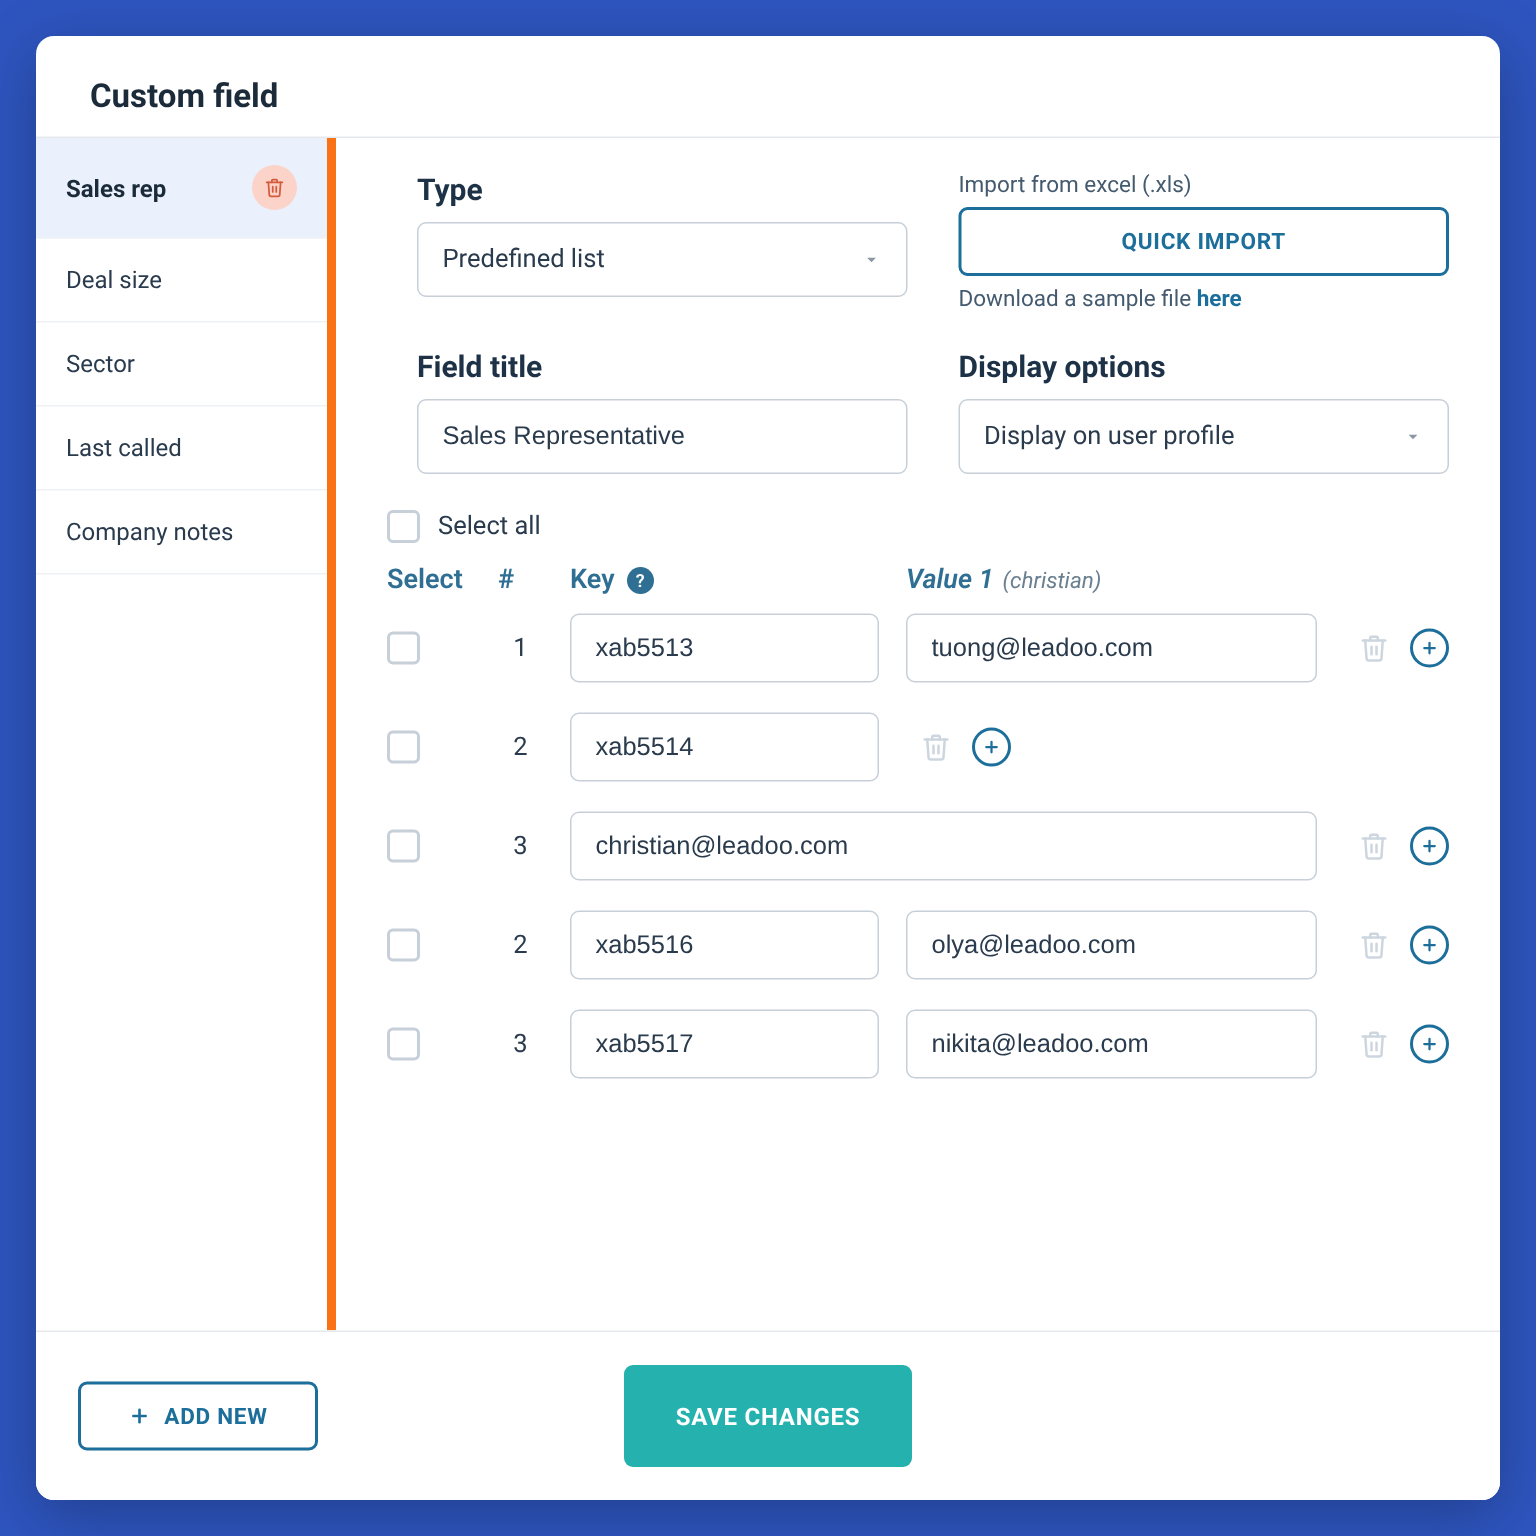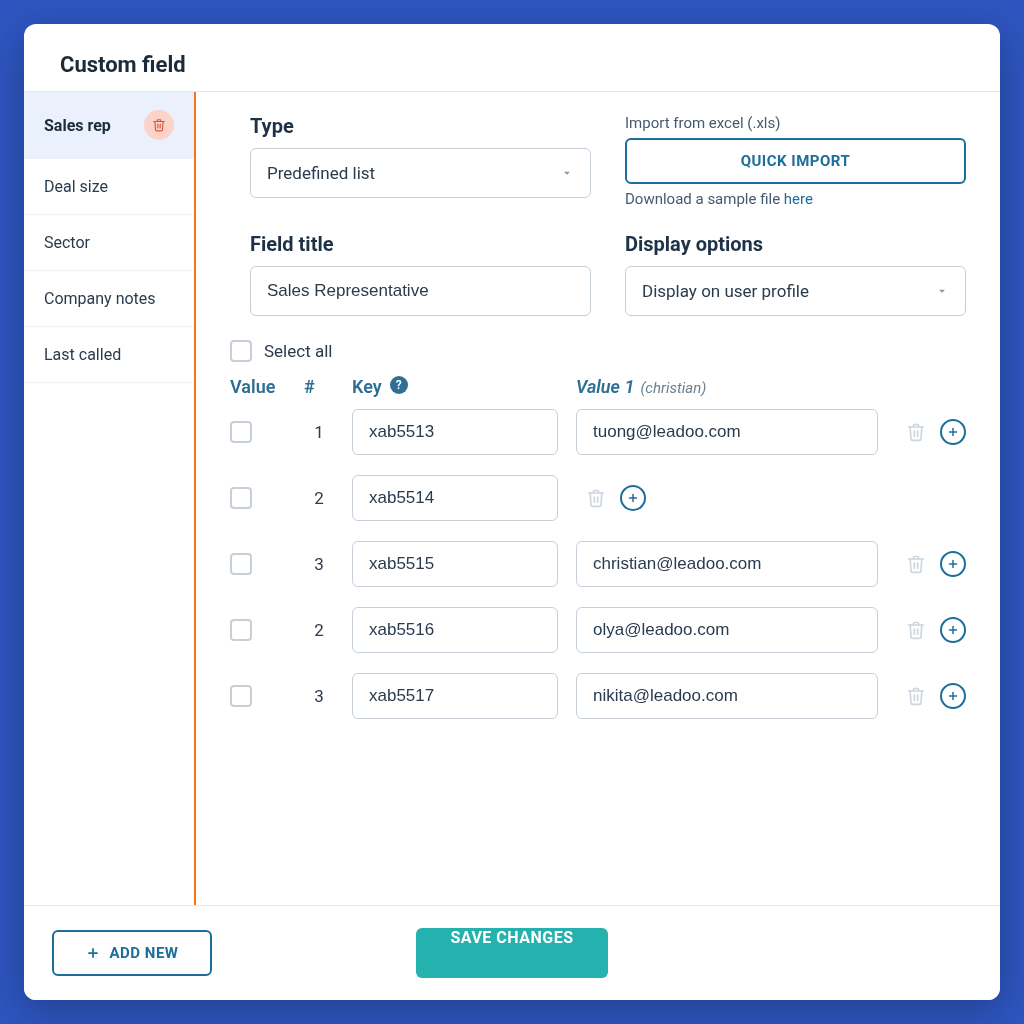--- a/index.html
+++ b/index.html
@@ -26,22 +26,22 @@
     font-weight: 700;
     color: #1b2b3a;
   }
   .body {
     display: flex;
     flex: 1;
     border-top: 1px solid #e5e9ee;
     overflow: hidden;
   }
   .sidebar {
-    width: 172px;
-    border-right: 2px solid #f97316;
+    width: 200px;
+    border-right: 6px solid #f97316;
     background: #fff;
     flex-shrink: 0;
   }
   .side-item {
     display: flex;
     align-items: center;
     justify-content: space-between;
     padding: 18px 20px;
     border-bottom: 1px solid #eef1f5;
     font-size: 16px;
@@ -103,21 +103,21 @@
     border-radius: 6px;
     color: #1c6e9b;
     font-weight: 700;
     letter-spacing: 0.5px;
     font-size: 15px;
     display: flex; align-items: center; justify-content: center;
     cursor: pointer;
     background: #fff;
   }
   .sample-line { font-size: 15px; color:#445a6f; margin-top: 6px; }
-  .sample-line .link { color:#1c6e9b; cursor: pointer; }
+  .sample-line .link { color:#1c6e9b; cursor: pointer; font-weight: bold; }
   .select-all {
     display: flex; align-items: center; gap: 12px;
     margin: 8px 0 14px 0;
   }
   .checkbox {
     width: 22px; height: 22px;
     border: 2px solid #c7cfd8;
     border-radius: 4px;
     background: #fff;
     cursor: pointer;
@@ -126,21 +126,21 @@
     display: flex;
     align-items: center;
     gap: 18px;
     color: #2f6f93;
     font-weight: 600;
     font-size: 18px;
     margin-bottom: 12px;
   }
   .th-select { width: 56px; }
   .th-num { width: 30px; text-align: left; }
-  .th-key { width: 206px; display:flex; gap:8px;}
+  .th-key { width: 206px; display:flex; align-items:center; gap:8px;}
   .th-val { flex: 1; display:flex; align-items: baseline; gap:6px;font-style:italic;}
   .optional { color:#6a8090; font-weight:400; font-size:15px; }
   .help-dot {
     width: 18px; height:18px; border-radius:50%; background:#2f6f93; color:#fff; font-size:12px; display:flex; align-items:center; justify-content:center;
   }
   .data-row {
     display:flex; align-items:center; gap:18px; margin-bottom: 20px;
   }
   .cell-select { width:56px; display:flex; justify-content:flex-start; }
   .cell-num { width:30px; text-align:center; font-size:17px; color:#2a3b4d;}
@@ -169,26 +169,26 @@
   .footer-spacer { width: 160px; }
   .add-new-btn {
     height: 46px; width: 160px;
     border: 2px solid #1c6e9b;
     border-radius: 6px;
     display:flex; align-items:center; justify-content:center; gap:10px;
     color:#1c6e9b; font-weight:700; font-size:15px; letter-spacing:0.5px;
     cursor:pointer; background:#fff;
   }
   .save-btn {
-    height: 50px;
+    height: 68px;
     padding: 0 34px;
     background: #25b1ad;
     color:#fff; font-weight:700; font-size:16px; letter-spacing:0.5px;
     border-radius:6px;
-    display:flex; align-items:flex-start; justify-content:center;
+    display:flex; align-items:center; justify-content:center;
     cursor:pointer;
   }
   svg { display:block; }
 </style>
 </head>
 <body>
 
 <div class="frame">
   <div class="header">Custom field</div>
 
@@ -207,24 +207,24 @@
             </svg>
         </span>
       </div>
       <div class="side-item">
         <span>Deal size</span>
       </div>
       <div class="side-item">
         <span>Sector</span>
       </div>
       <div class="side-item">
+        <span>Last called</span>
+      </div>
+      <div class="side-item">
         <span>Company notes</span>
-      </div>
-      <div class="side-item">
-        <span>Last called</span>
       </div>
     </div>
 
     <div class="content">
 
       <div class="row2">
         <div class="col">
           <div class="label">Type</div>
           <div class="select">
             <span>Predefined list</span>
@@ -261,21 +261,21 @@
           </div>
         </div>
       </div>
 
       <div class="select-all">
         <div class="checkbox"></div>
         <span style="font-size:17px;color:#2a3b4d;">Select all</span>
       </div>
 
       <div class="table-head">
-        <div class="th-select">Value</div>
+        <div class="th-select">Select</div>
         <div class="th-num">#</div>
         <div class="th-key">
           <span>Key</span>
           <span class="help-dot">?</span>
         </div>
         <div class="th-val">
           <span>Value 1</span>
           <span class="optional">(christian)</span>
         </div>
         <div style="width:70px;"></div>
@@ -341,25 +341,20 @@
                   <line x1="5" y1="12" x2="19" y2="12"></line>
                 </svg>
       </span>
     </div>
           </div>
           <div class="data-row">
     <div class="cell-select">
               <div class="checkbox"></div>
             </div>
     <div class="cell-num">3</div>
-    <div class="cell-key">
-              <div class="row-input">
-                <input value="xab5515" style="">
-              </div>
-            </div>
     <div class="cell-val">
               <div class="row-input">
                 <input value="christian@leadoo.com" style="">
               </div>
             </div>
     <div class="cell-actions">
       <span class="row-trash">
         <svg width="20" height="20" viewBox="0 0 24 24" fill="none" stroke="#cdd6df" stroke-width="2" stroke-linecap="round" stroke-linejoin="round">
                   <polyline points="3 6 5 6 21 6"></polyline>
                   <path d="M19 6l-1 14a2 2 0 0 1-2 2H8a2 2 0 0 1-2-2L5 6"></path>

